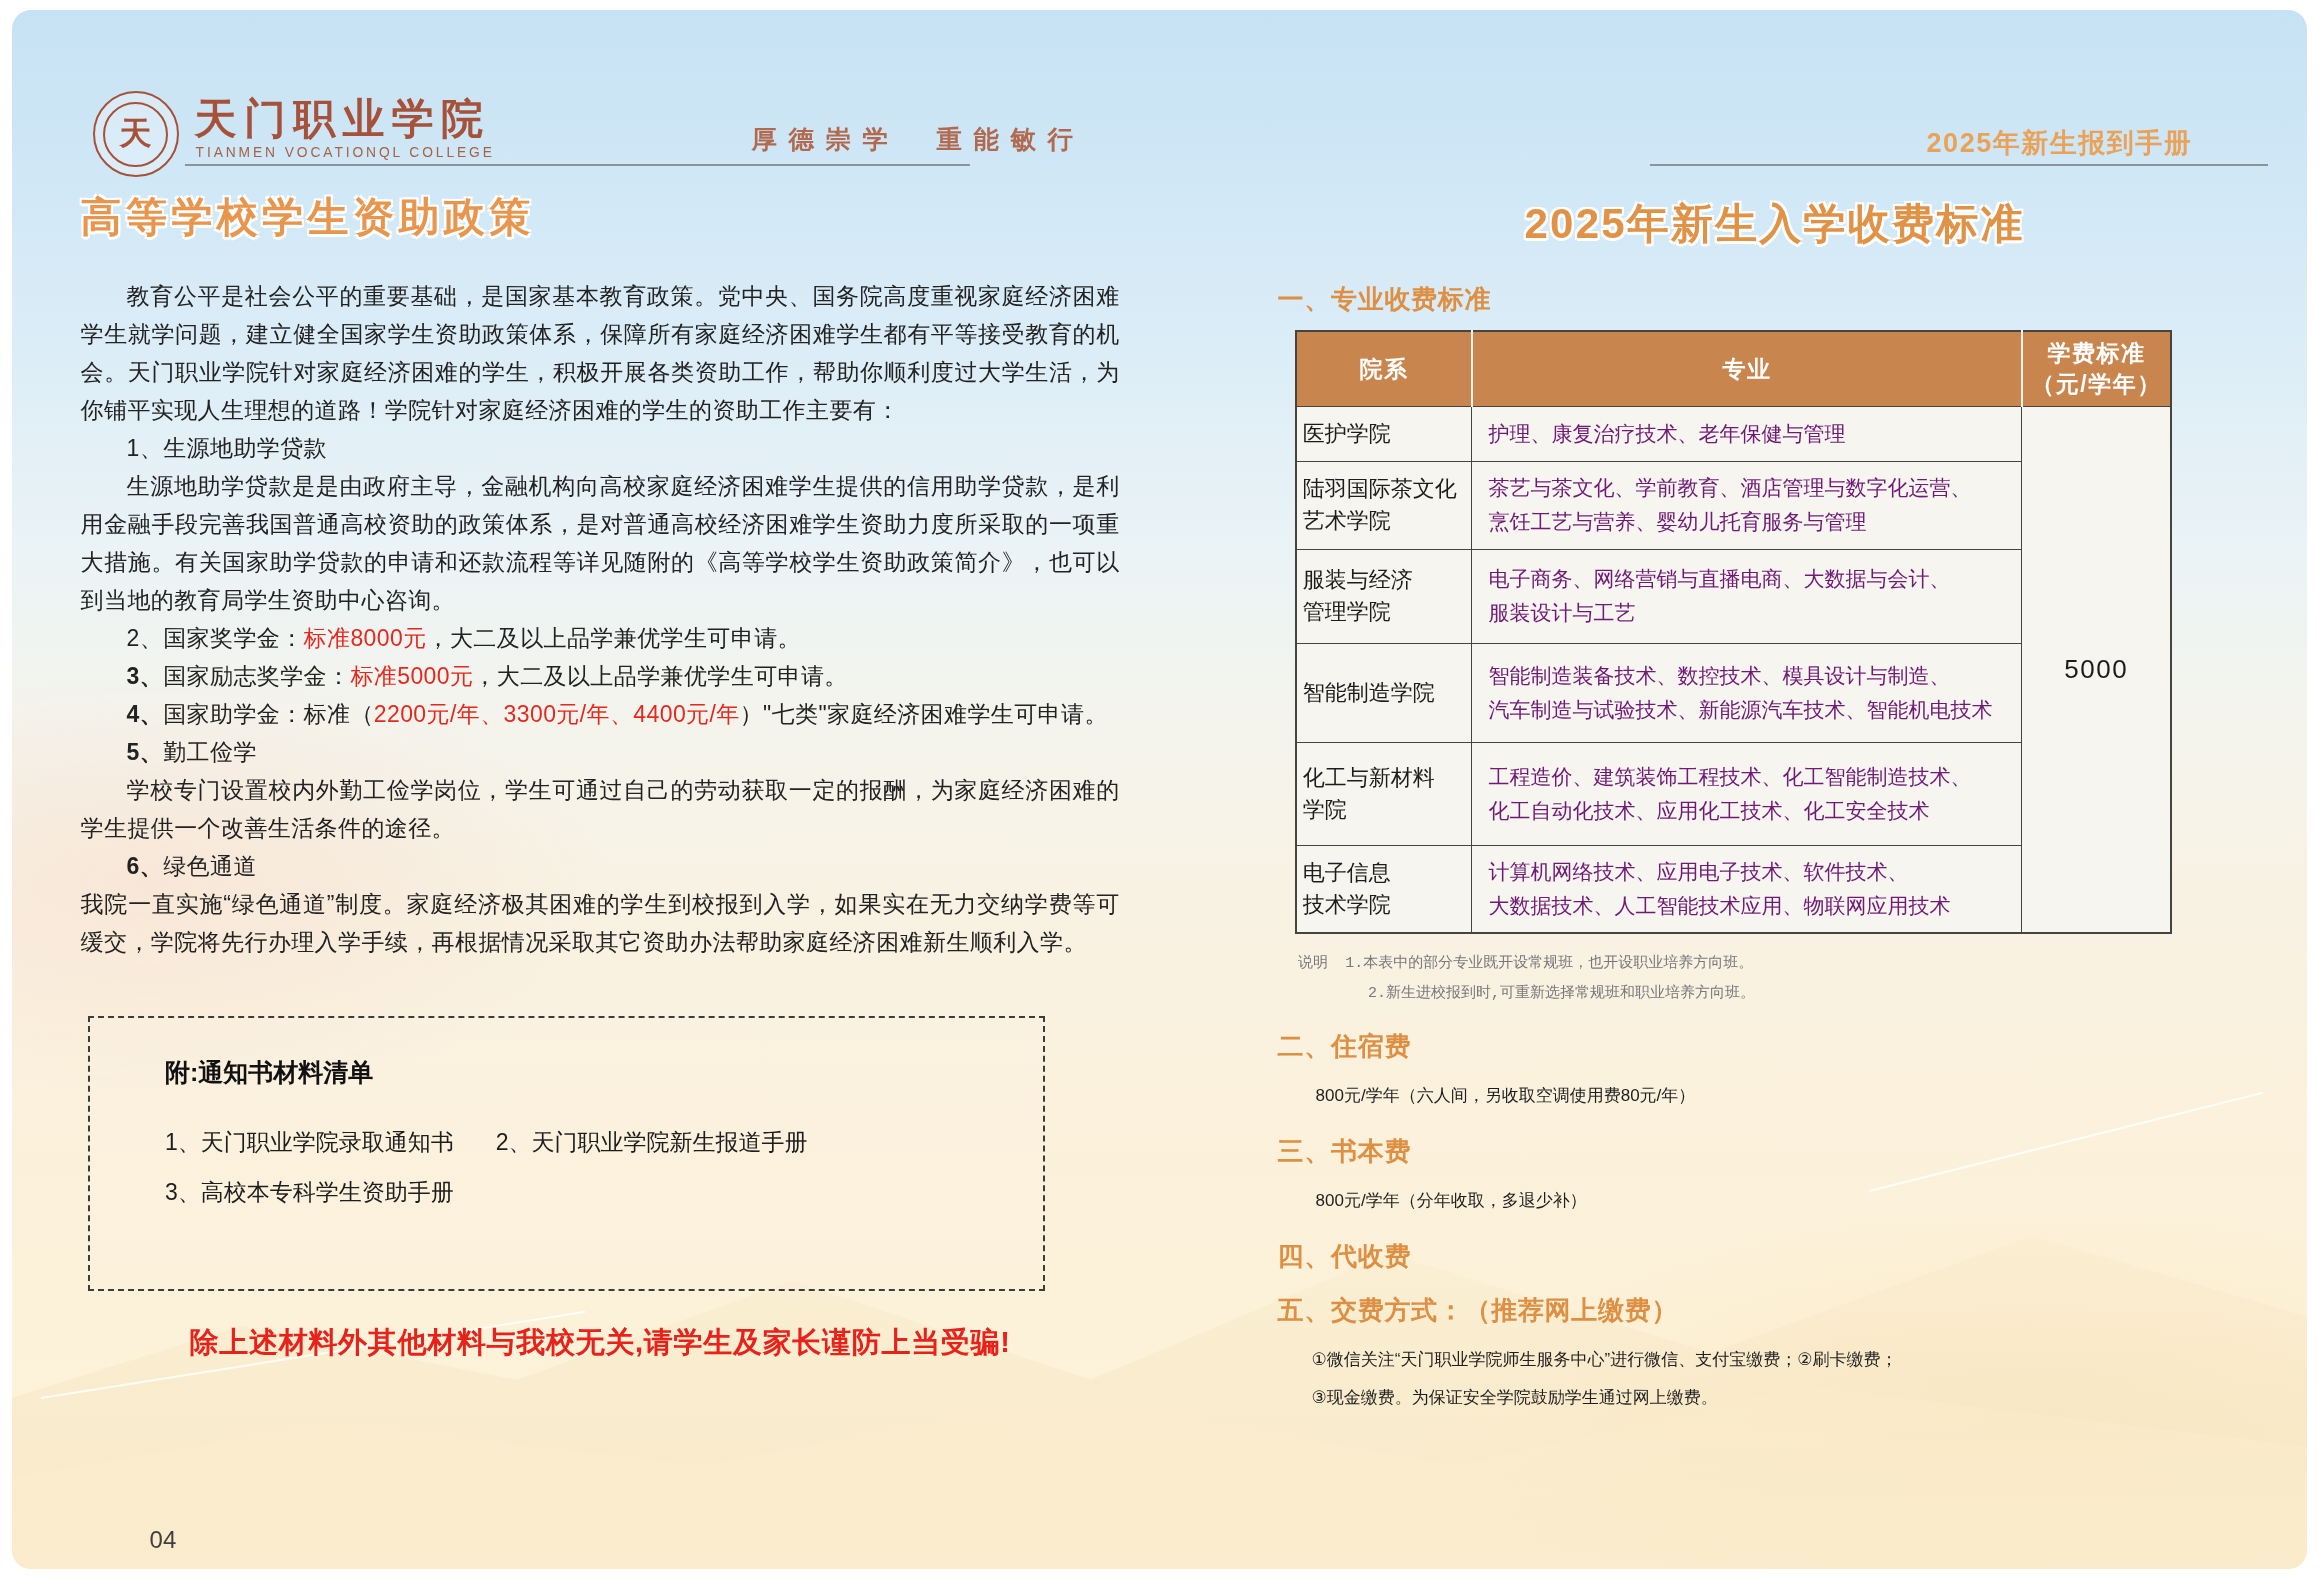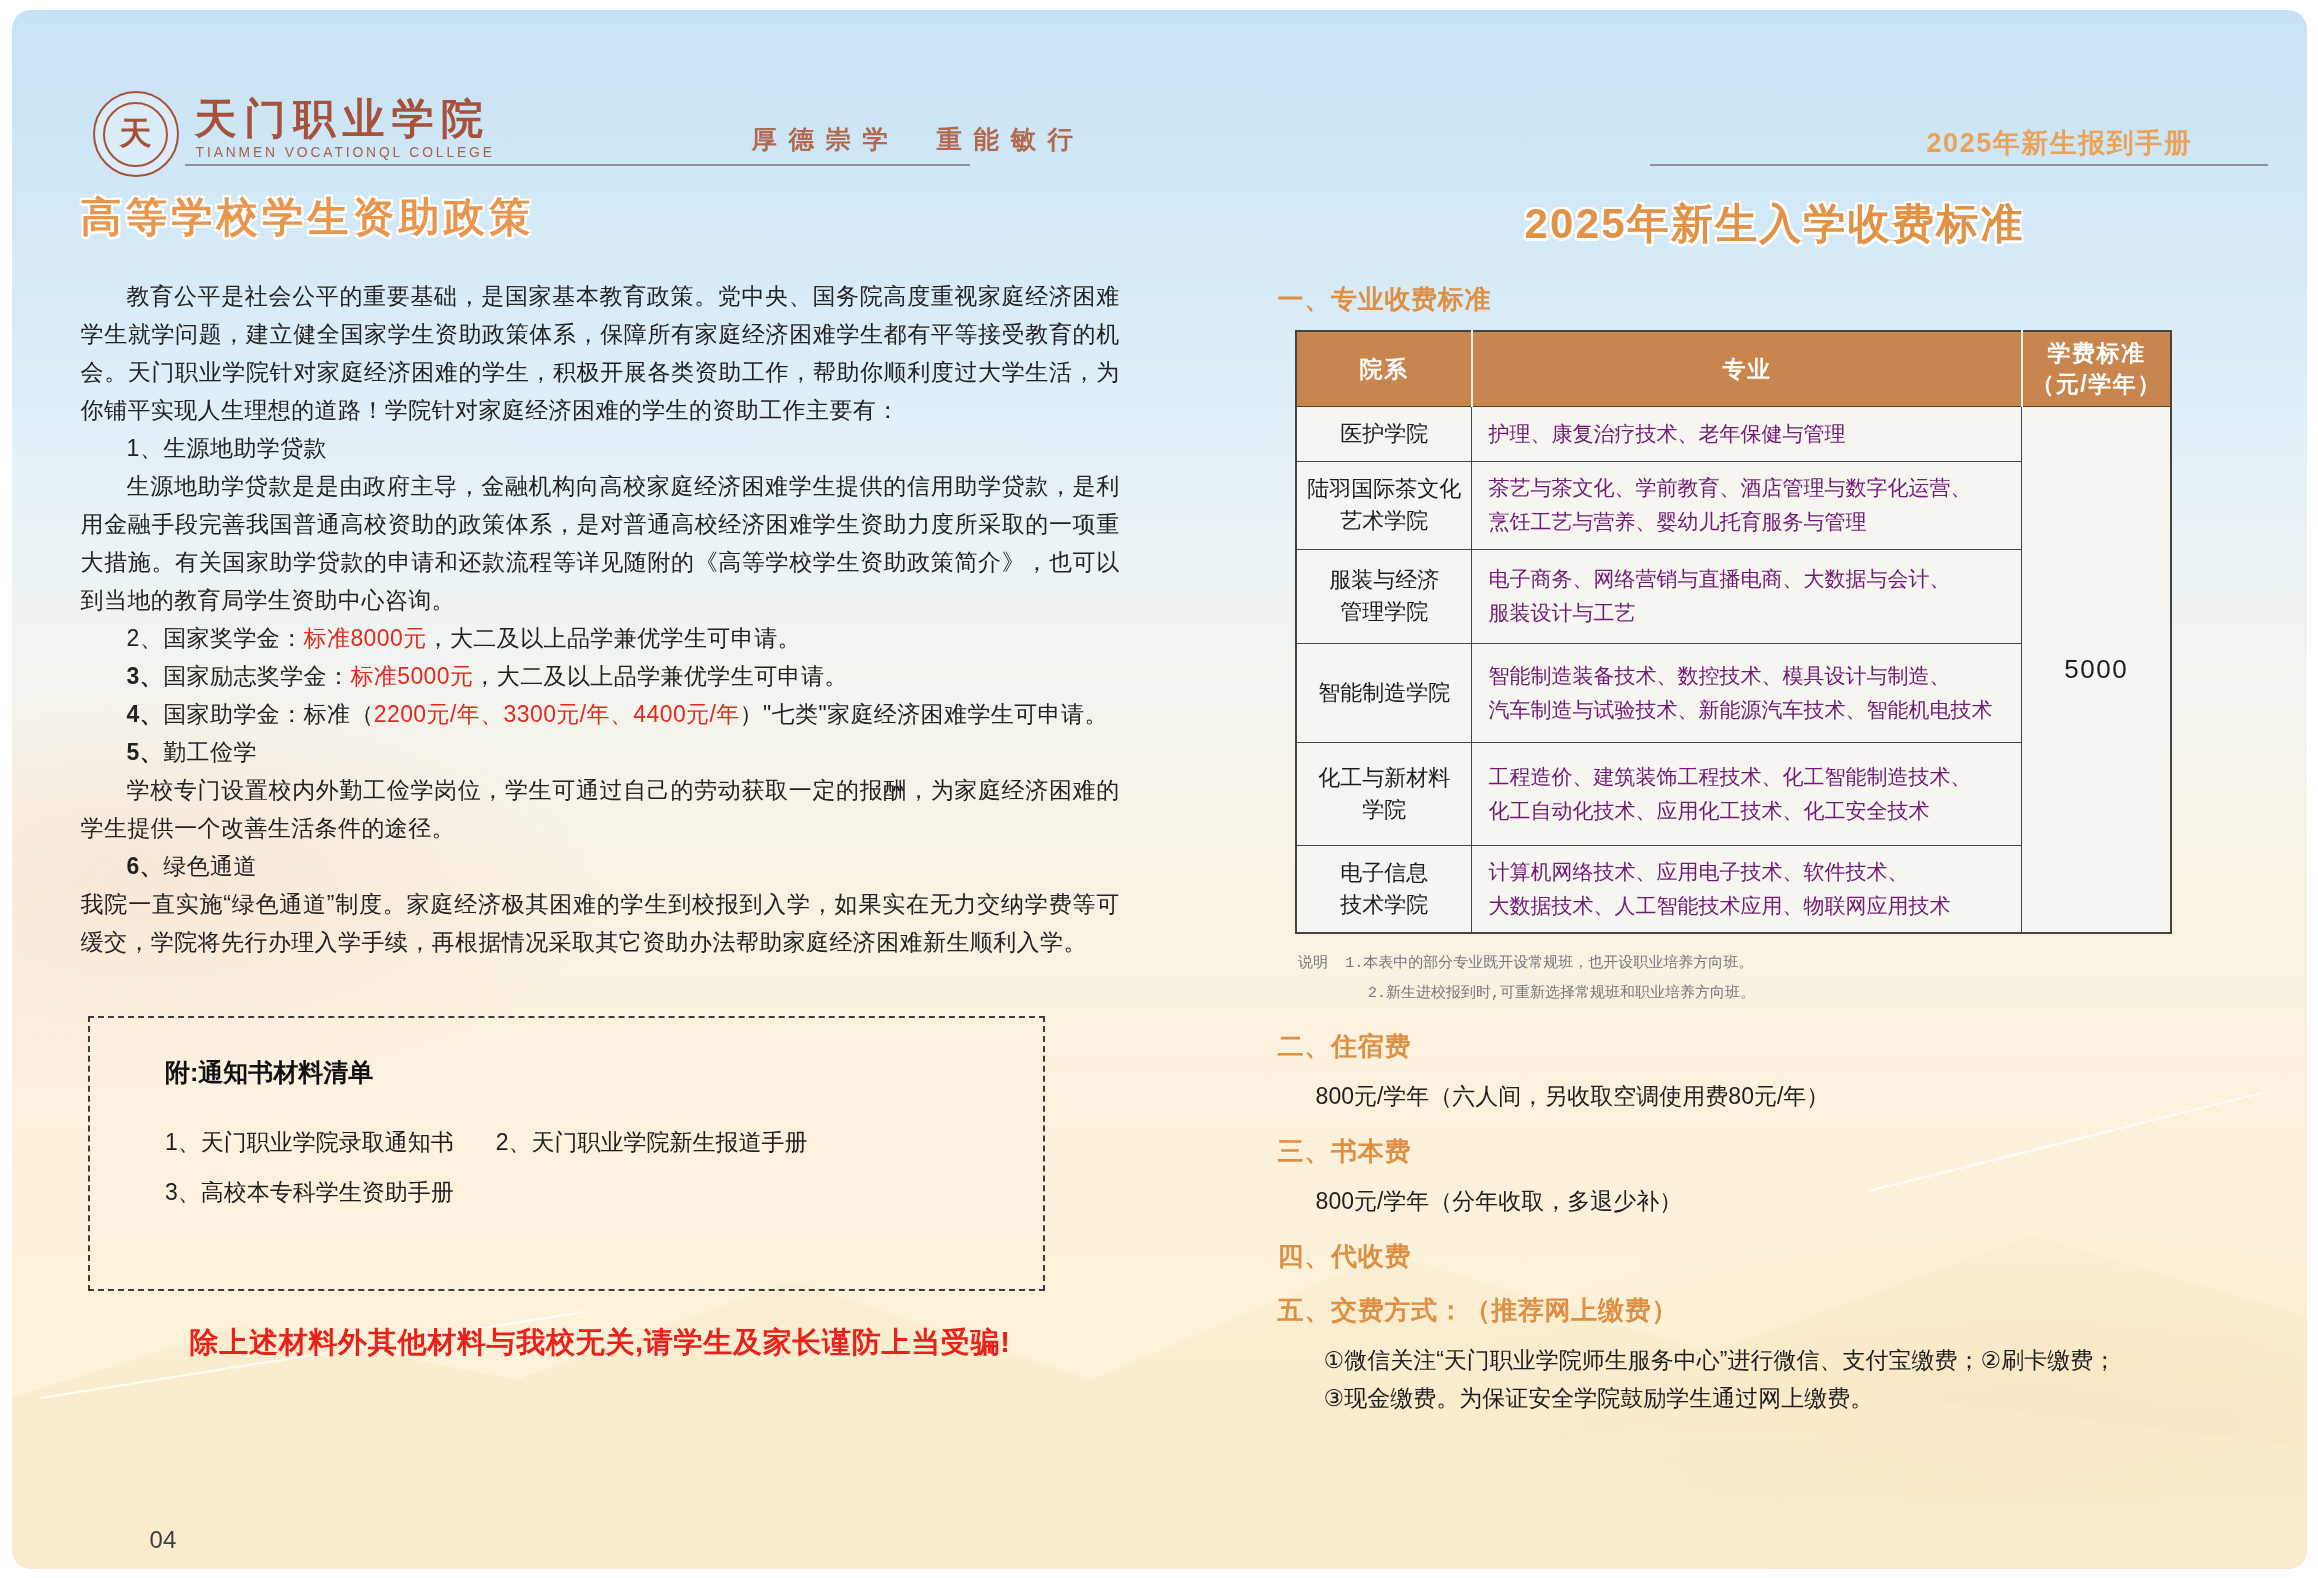--- a/index.html
+++ b/index.html
@@ -57,32 +57,32 @@
   .attach-line .gap{display:inline-block;width:42px;}
   .warning{margin-top:32px;text-align:center;color:#e8211b;font-size:29px;font-weight:bold;letter-spacing:0.7px;}
   .page-num{position:absolute;left:138px;top:1516px;color:#3f3f41;font-size:24px;}
 
   
   .right-page{position:absolute;left:1266px;top:180px;width:994px;}
   .rp-title{text-align:center;color:#e09247;font-size:42px;font-weight:bold;letter-spacing:2.2px;margin:5.8px 0 30.5px 0;
     text-shadow:2.2px 2.2px 0 #fff,-2.2px 2.2px 0 #fff,2.2px -2.2px 0 #fff,-2.2px -2.2px 0 #fff,0 2.9px 0 #fff;}
   .rp-h{color:#dd8f43;font-size:26px;font-weight:bold;margin:19px 0 13px 0;letter-spacing:0.7px;}
   .rp-h.first{margin-top:16px;}
-  .rp-body{color:#1e1e1e;font-size:23px;line-height:38px;margin:0;text-align:justify;}
+  .rp-body{color:#1e1e1e;font-size:17px;line-height:38px;margin:0;text-align:justify;}
   .indent1{padding-left:38px;}
   .hang{text-indent:2em;}
 
   table.fees{border-collapse:collapse;margin:10.2px 0 0 17.4px;background:#f6f5f0;border:2.2px solid #45443f;width:874px;table-layout:fixed;}
   table.fees th,table.fees td{border:1.5px solid #45443f;box-sizing:border-box;}
   table.fees thead th{background:#c9854e;color:#ffffff;font-weight:bold;height:75px;font-size:23px;letter-spacing:1.5px;}
   table.fees thead th.sep{border-right:2.9px solid #f6f5f0;}
   .col-dept{width:176px;}
   .col-major{width:550px;}
   .col-fee{width:149px;}
-  td.dept{text-align:center;font-size:22px;color:#1c1c1c;white-space:pre-line;line-height:32px;padding:4.4px 5.8px;}
+  td.dept{text-align:left;font-size:22px;color:#1c1c1c;white-space:pre-line;line-height:32px;padding:4.4px 5.8px;}
   td.majors{font-size:21px;color:#701a75;padding:7.3px 7.3px 7.3px 16px;line-height:34px;white-space:pre-line;text-align:left;}
   td.fee{text-align:center;font-size:26px;color:#1c1c1c;letter-spacing:1.5px;}
   .pre{white-space:pre-line;}
   tr.r1 td{height:55px;} tr.r2 td{height:88px;} tr.r3 td{height:94px;}
   tr.r4 td{height:99px;} tr.r5 td{height:103px;} tr.r6 td{height:88px;}
 
   .notes{margin:14.5px 0 0 20.3px;color:#77777c;font-family:Liberation Mono, monospace;
     font-size:15px;line-height:30.5px;}
   .notes .lbl{margin-right:17.4px;}
   .notes .l2{padding-left:70px;}

